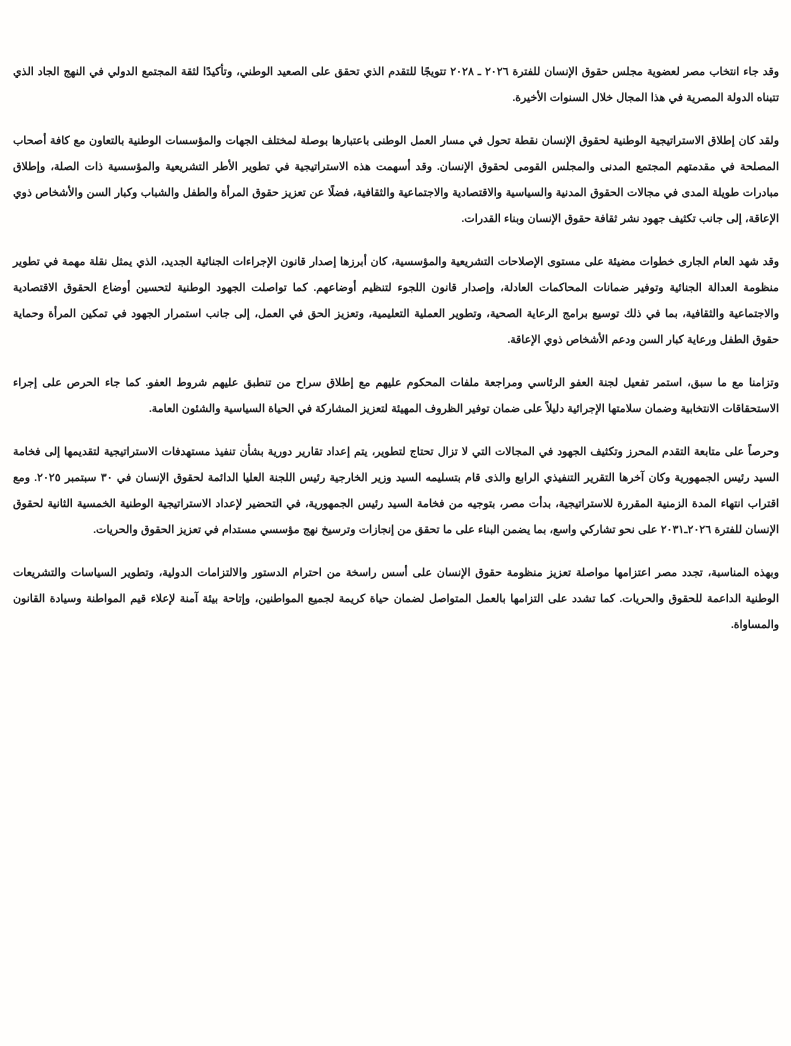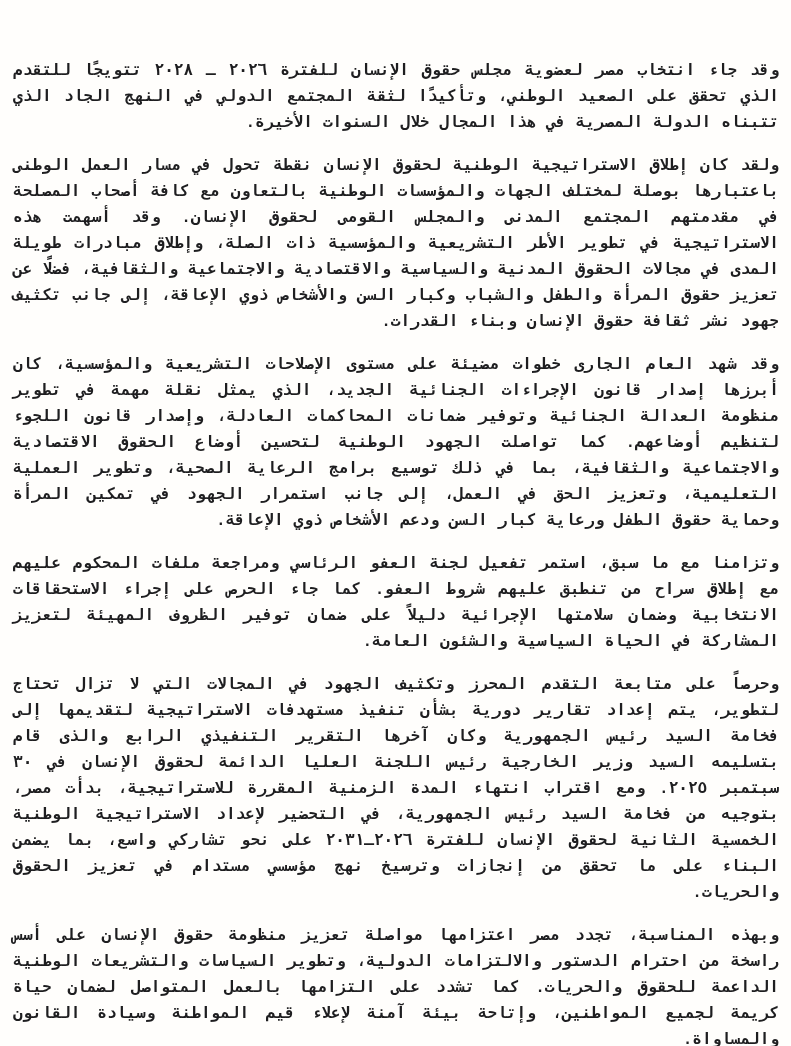--- a/index.html
+++ b/index.html
@@ -14,23 +14,23 @@
   }
   .page {
     box-sizing: border-box;
     width: 791px;
     height: 1046px;
     direction: rtl;
     padding: 58px 12px 0 13px;
     background: #fffefc;
   }
   .para {
-    font-family: Liberation Mono, monospace;
+    font-family: Liberation Serif, serif;
     font-weight: 700;
-    font-size: 16px;
+    font-size: 11px;
     line-height: 26px;
     color: #1e1e20;
     text-align: justify;
     margin: 0 0 17px 0;
     word-spacing: 0.5px;
   }
 </style>
 </head>
 <body>
 

